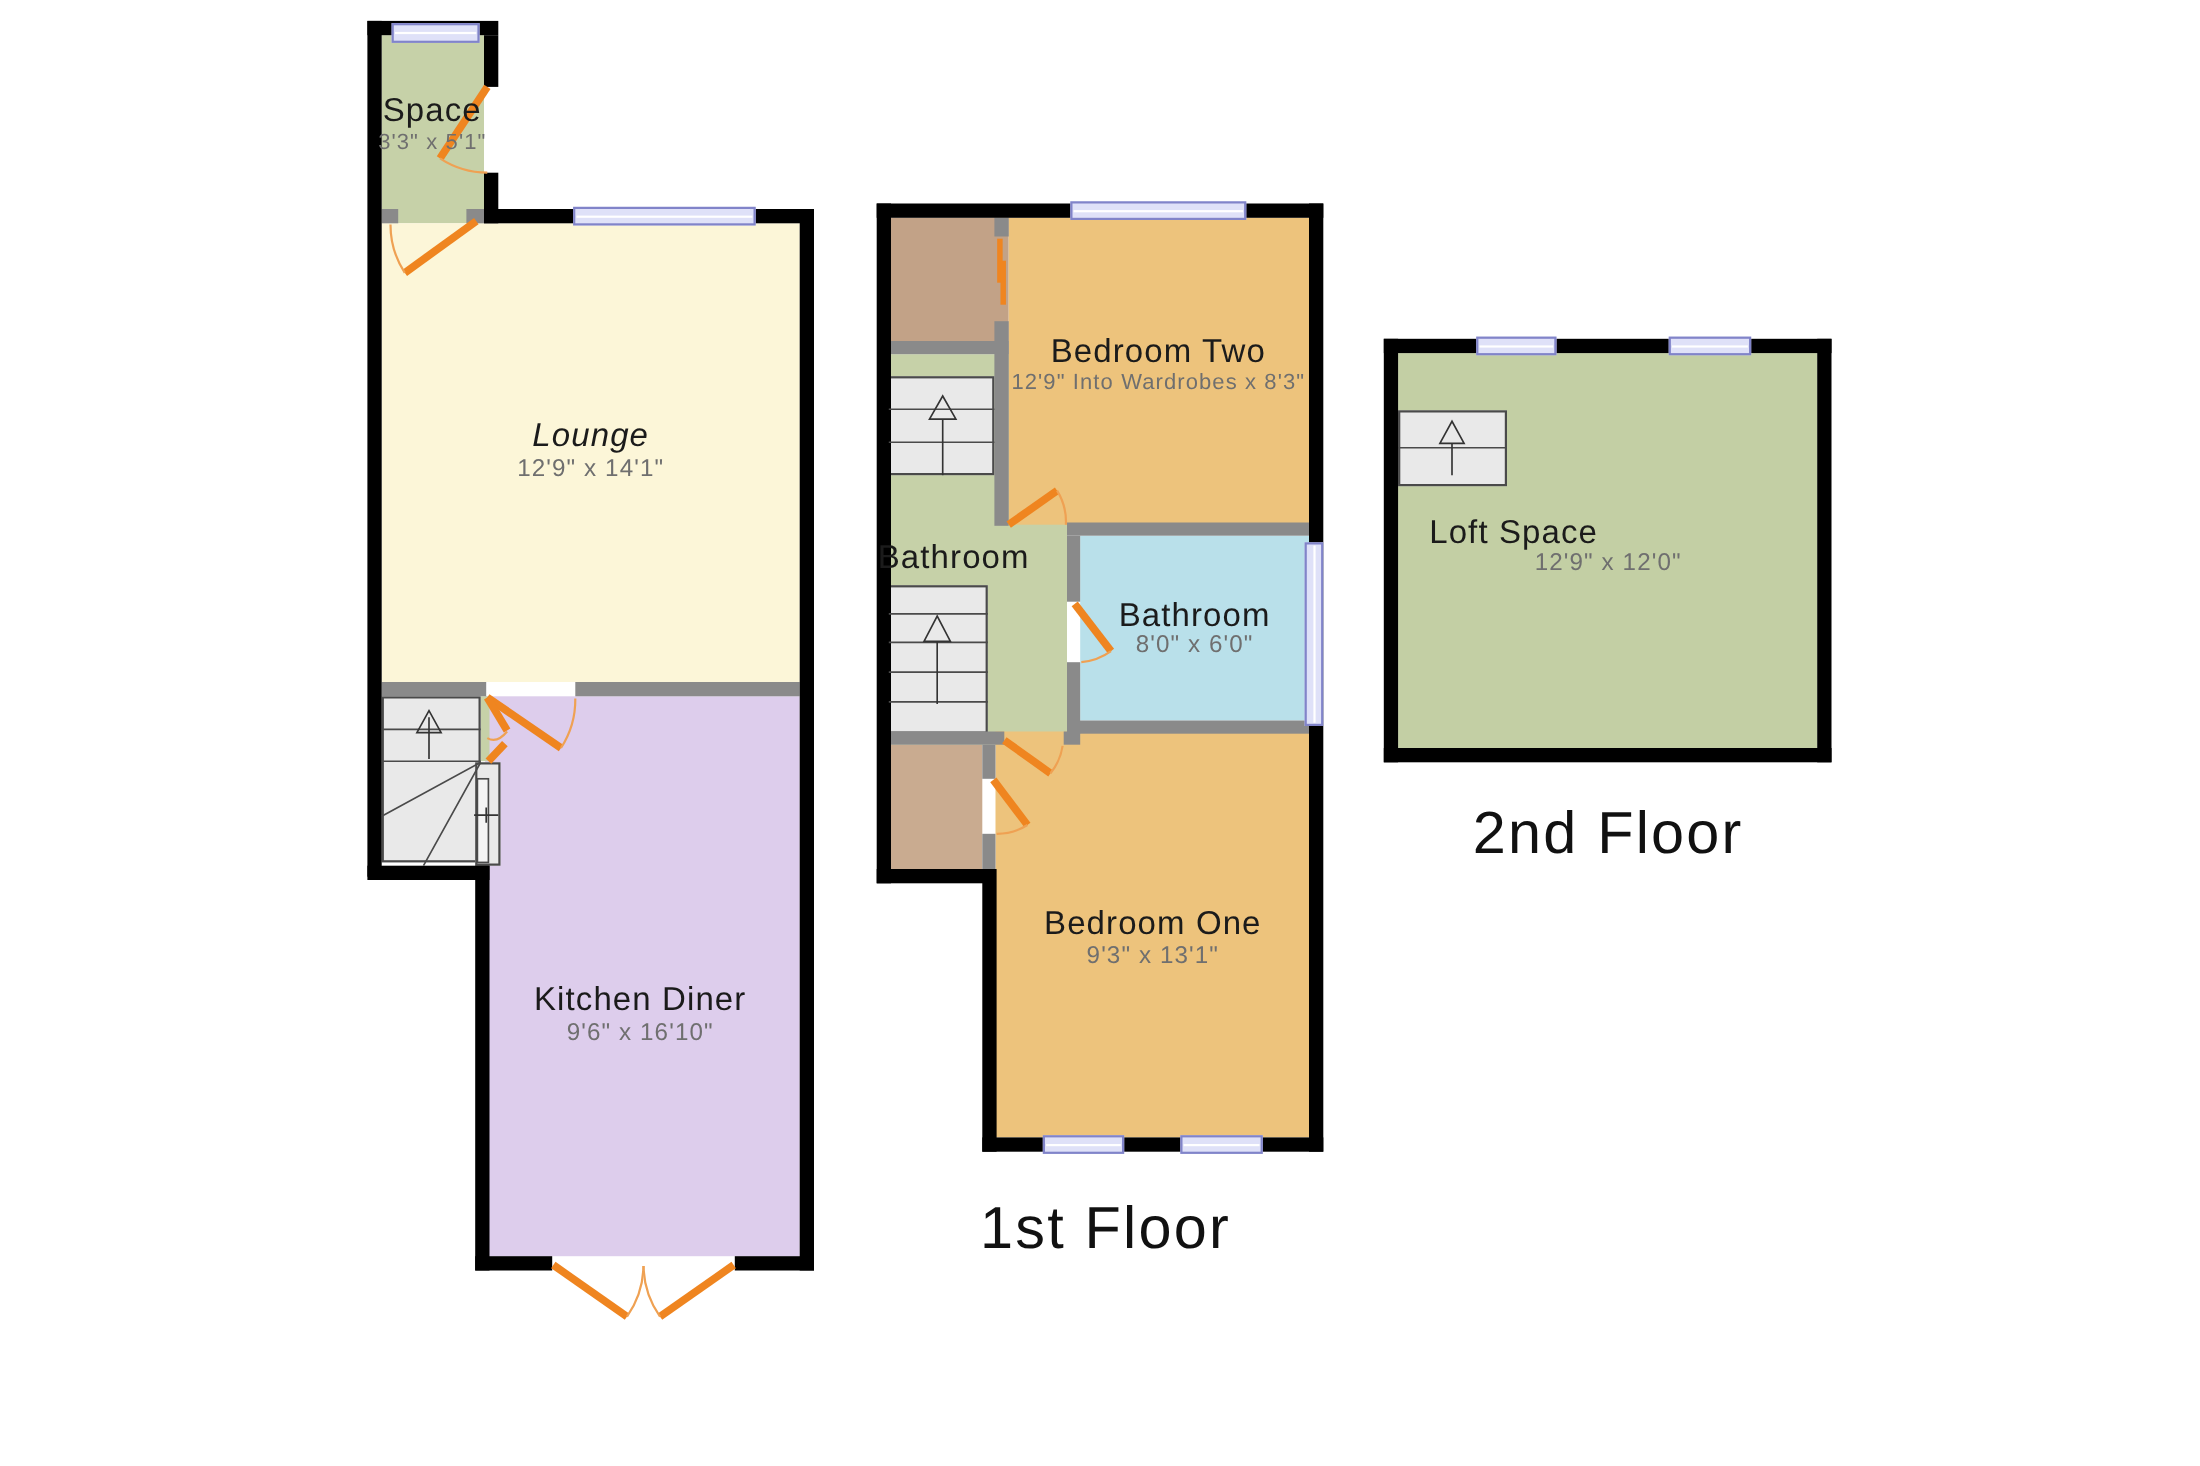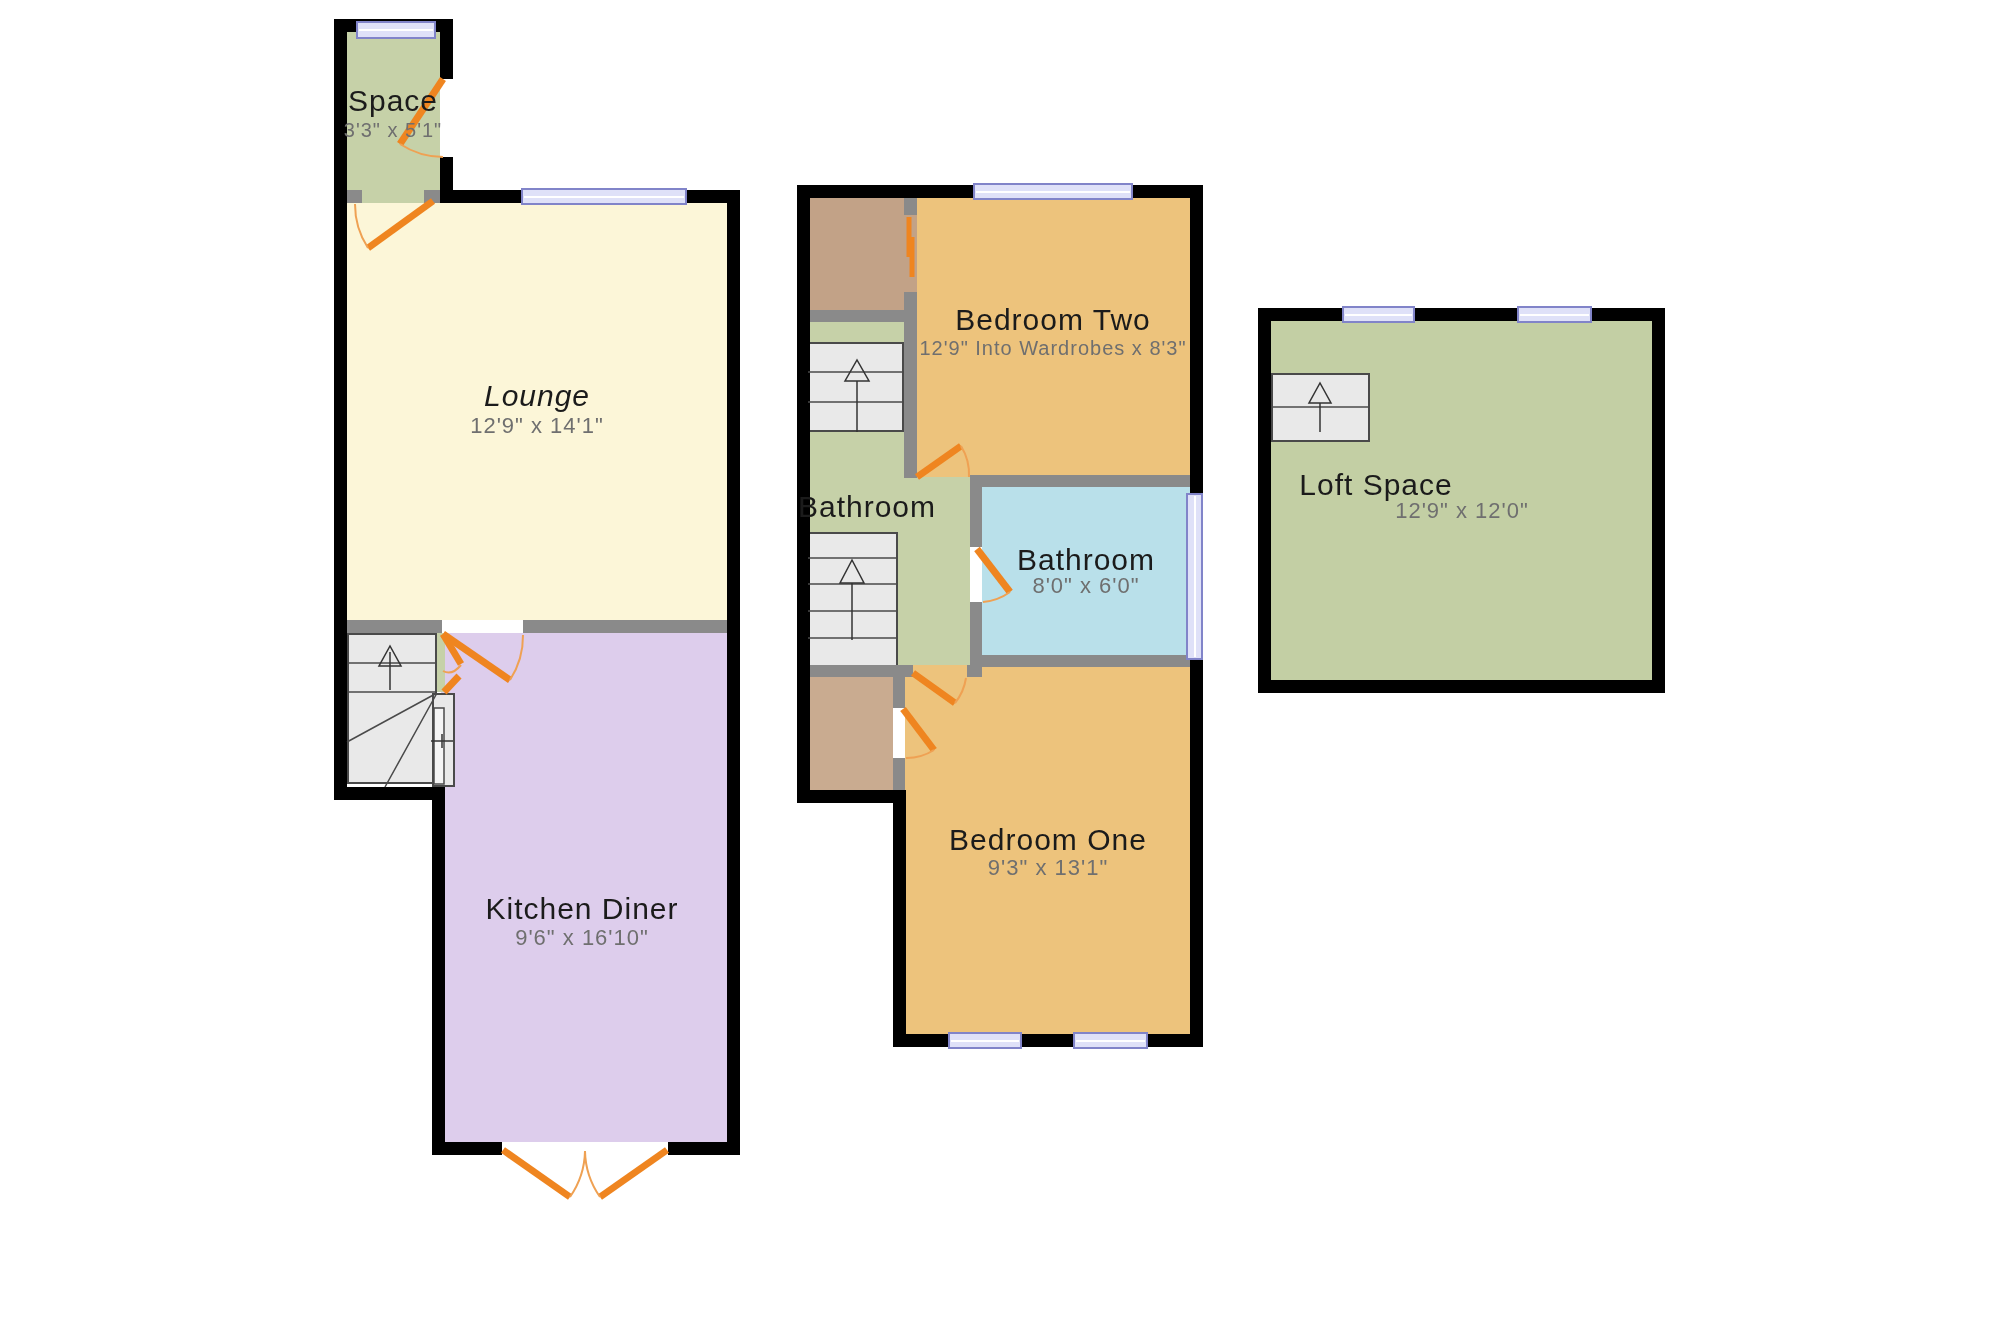--- a/index.html
+++ b/index.html
@@ -181,14 +181,16 @@
 
   <div class="room-name" style="left:1086px;top:560px;">Bathroom</div>
   <div class="room-dims" style="left:1086px;top:586px;">8'0" x 6'0"</div>
 
   <div class="room-name" style="left:1048px;top:840px;">Bedroom One</div>
   <div class="room-dims" style="left:1048px;top:868px;">9'3" x 13'1"</div>
 
   <div class="room-name" style="left:1376px;top:485px;">Loft Space</div>
   <div class="room-dims" style="left:1462px;top:511px;">12'9" x 12'0"</div>
 
+  <div class="floor-title" style="left:1005px;top:1117px;">1st Floor</div>
+  <div class="floor-title" style="left:1462px;top:757px;">2nd Floor</div>
 
 </div>
 
 </body></html>

